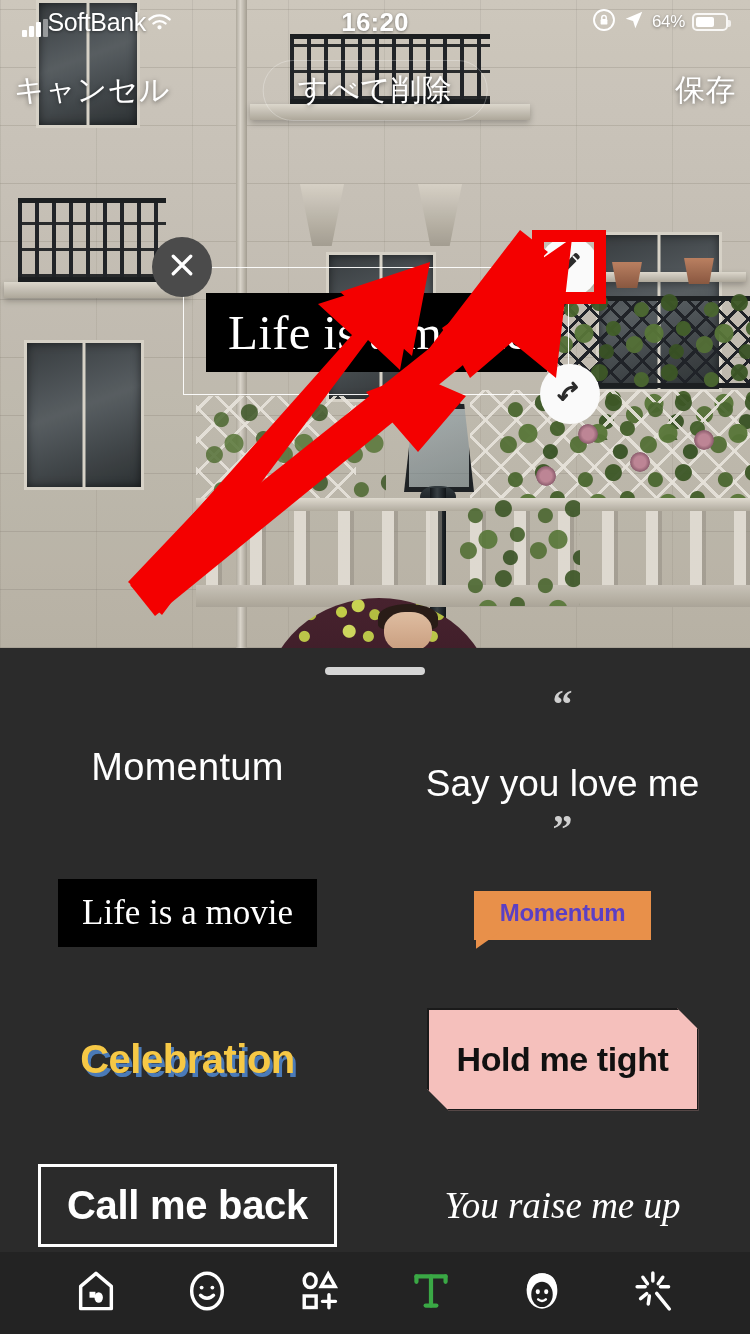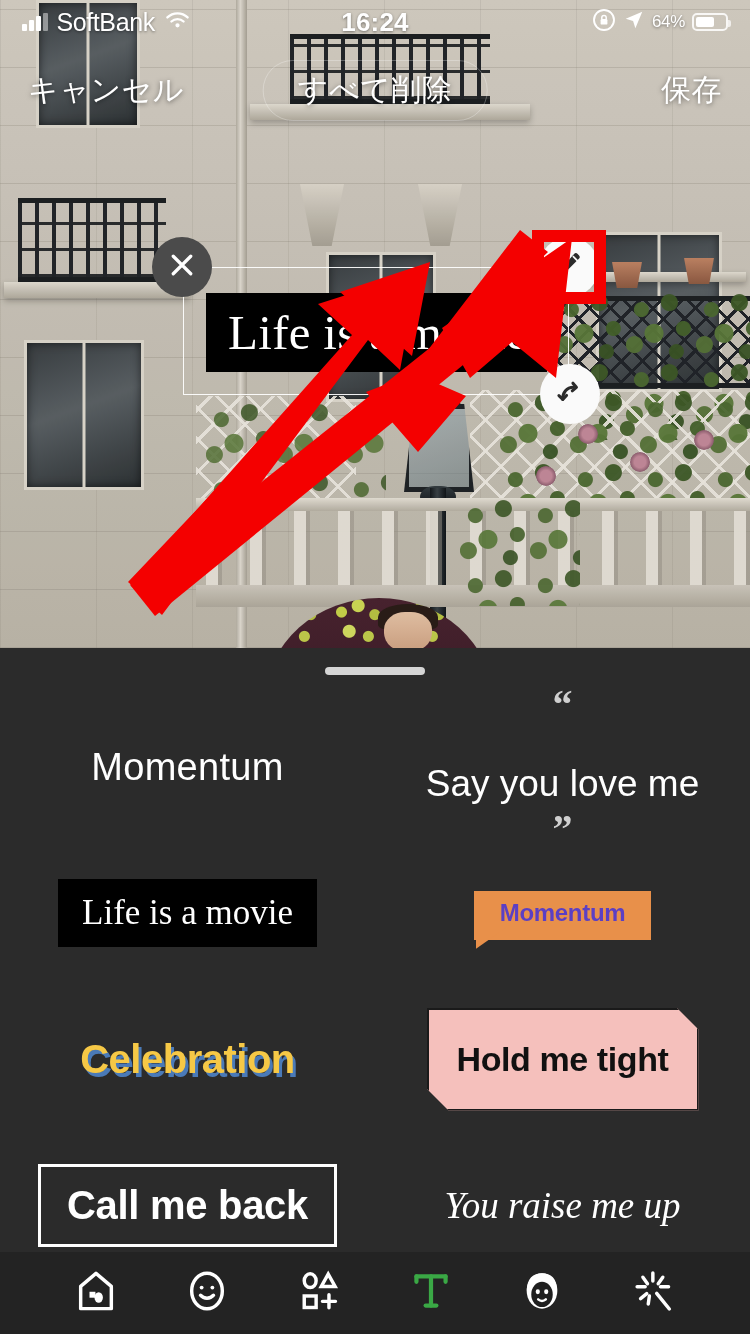--- a/index.html
+++ b/index.html
@@ -156,21 +156,21 @@
   }
   .photo-dim { position:absolute; inset:0; background:rgba(0,0,0,.03); }
 
   
   .status-bar {
     position:absolute; left:0; top:0; width:750px; height:44px;
     display:flex; align-items:center; justify-content:space-between;
     padding:0 22px; color:#fff; z-index:40;
     text-shadow:0 1px 3px rgba(0,0,0,.45);
   }
-  .sb-left { display:flex; align-items:center; gap:9px; }
+  .sb-left { display:flex; align-items:flex-end; }
   .sb-carrier { font-size:25px; font-weight:400; letter-spacing:-.4px; }
   .sb-center { font-size:26px; font-weight:600; letter-spacing:.2px;
     position:absolute; left:50%; transform:translateX(-50%); }
   .sb-right { display:flex; align-items:center; gap:7px; }
   .sb-pct { font-size:17px; font-weight:400; letter-spacing:-.3px; }
   .bars { display:flex; align-items:flex-end; gap:2.5px; height:18px; }
   .bars i { width:4.5px; background:#fff; border-radius:1px; display:block; }
   .bars i:nth-child(1){height:7px;} .bars i:nth-child(2){height:11px;}
   .bars i:nth-child(3){height:15px;} .bars i:nth-child(4){height:18px; opacity:.45;}
   .batt {
@@ -180,21 +180,21 @@
   .batt::after{
     content:""; position:absolute; right:-5px; top:5px; width:3px; height:7px;
     background:rgba(255,255,255,.7); border-radius:0 2px 2px 0;
   }
   .batt i { display:block; height:100%; width:64%; background:#fff; border-radius:2px; }
 
   
   .top-nav {
     position:absolute; left:0; top:60px; width:750px; height:60px;
     display:flex; align-items:center; justify-content:space-between;
-    padding:0 28px; z-index:40;
+    padding:0 14px; z-index:40;
   }
   .nav-txt {
     color:#fff; font-size:30px; font-weight:400;
     text-shadow:0 1px 5px rgba(0,0,0,.5);
     letter-spacing:.5px;
   }
   .nav-mid {
     position:absolute; left:50%; transform:translateX(-50%);
     padding:9px 34px; border:1px solid rgba(255,255,255,.28);
     border-radius:30px;
@@ -390,21 +390,21 @@
         </span>
       <span class="sb-carrier">SoftBank</span>
       <span>
         <svg width="27" height="21" viewBox="0 0 24 18" fill="none">
           <path d="M12 15.2a1.9 1.9 0 100-3.8 1.9 1.9 0 000 3.8z" fill="#fff"></path>
           <path d="M6.6 9.9a7.8 7.8 0 0110.8 0" stroke="#fff" stroke-width="2.1" stroke-linecap="round"></path>
           <path d="M3 6.3a12.9 12.9 0 0118 0" stroke="#fff" stroke-width="2.1" stroke-linecap="round"></path>
         </svg>
       </span>
     </div>
-    <div class="sb-center">16:24</div>
+    <div class="sb-center">16:20</div>
     <div class="sb-right">
       <span>
         <svg width="24" height="24" viewBox="0 0 24 24">
           <circle cx="12" cy="12" r="10" fill="none" stroke="#fff" stroke-width="1.9"></circle>
           <rect x="8.6" y="11" width="6.8" height="5.6" rx="1.2" fill="#fff"></rect>
           <path d="M9.8 11V9.6a2.2 2.2 0 014.4 0V11" fill="none" stroke="#fff" stroke-width="1.5"></path>
         </svg>
       </span>
       <span>
         <svg width="22" height="22" viewBox="0 0 24 24">

